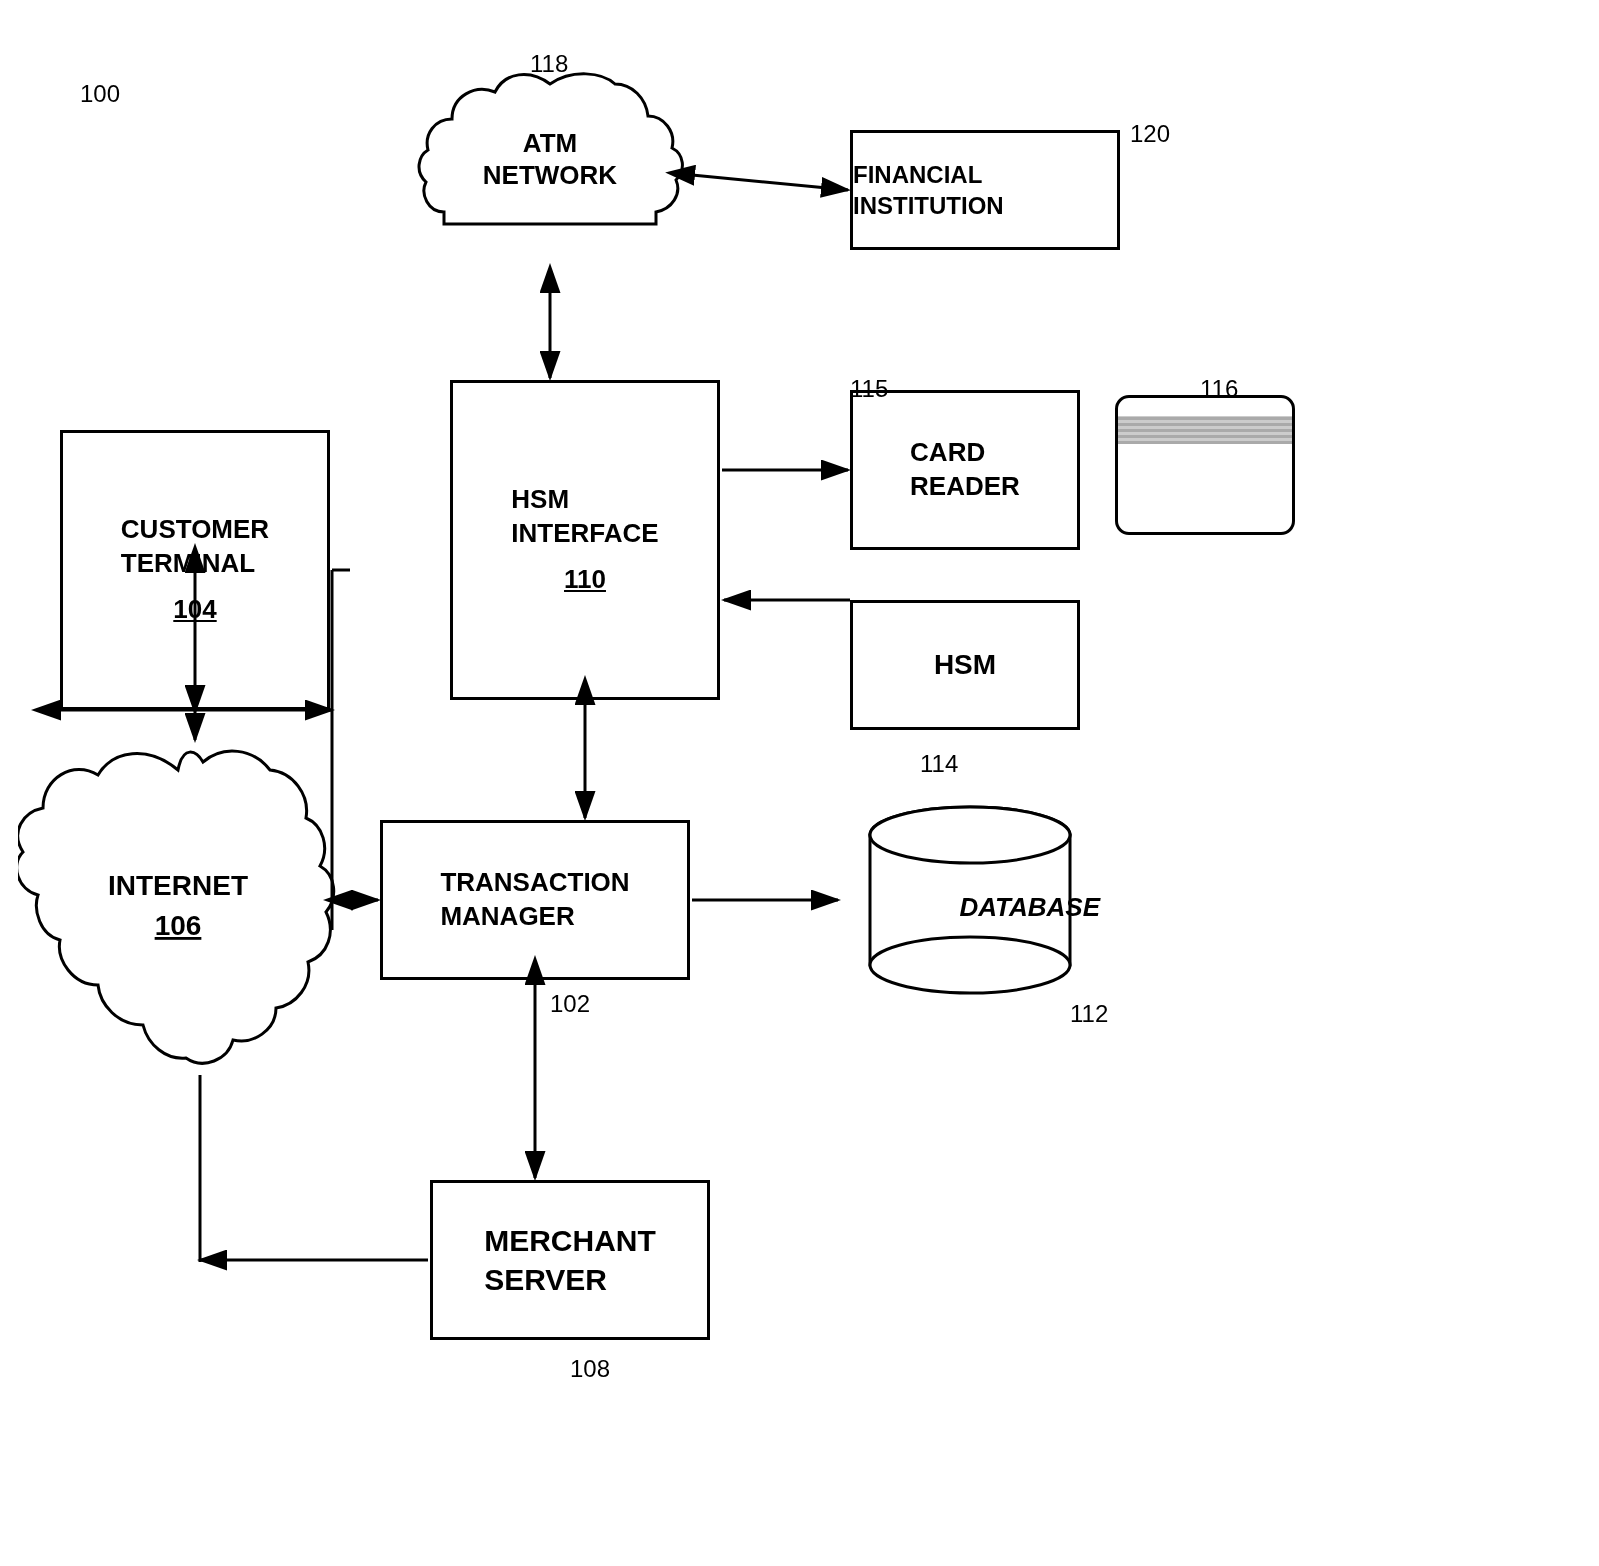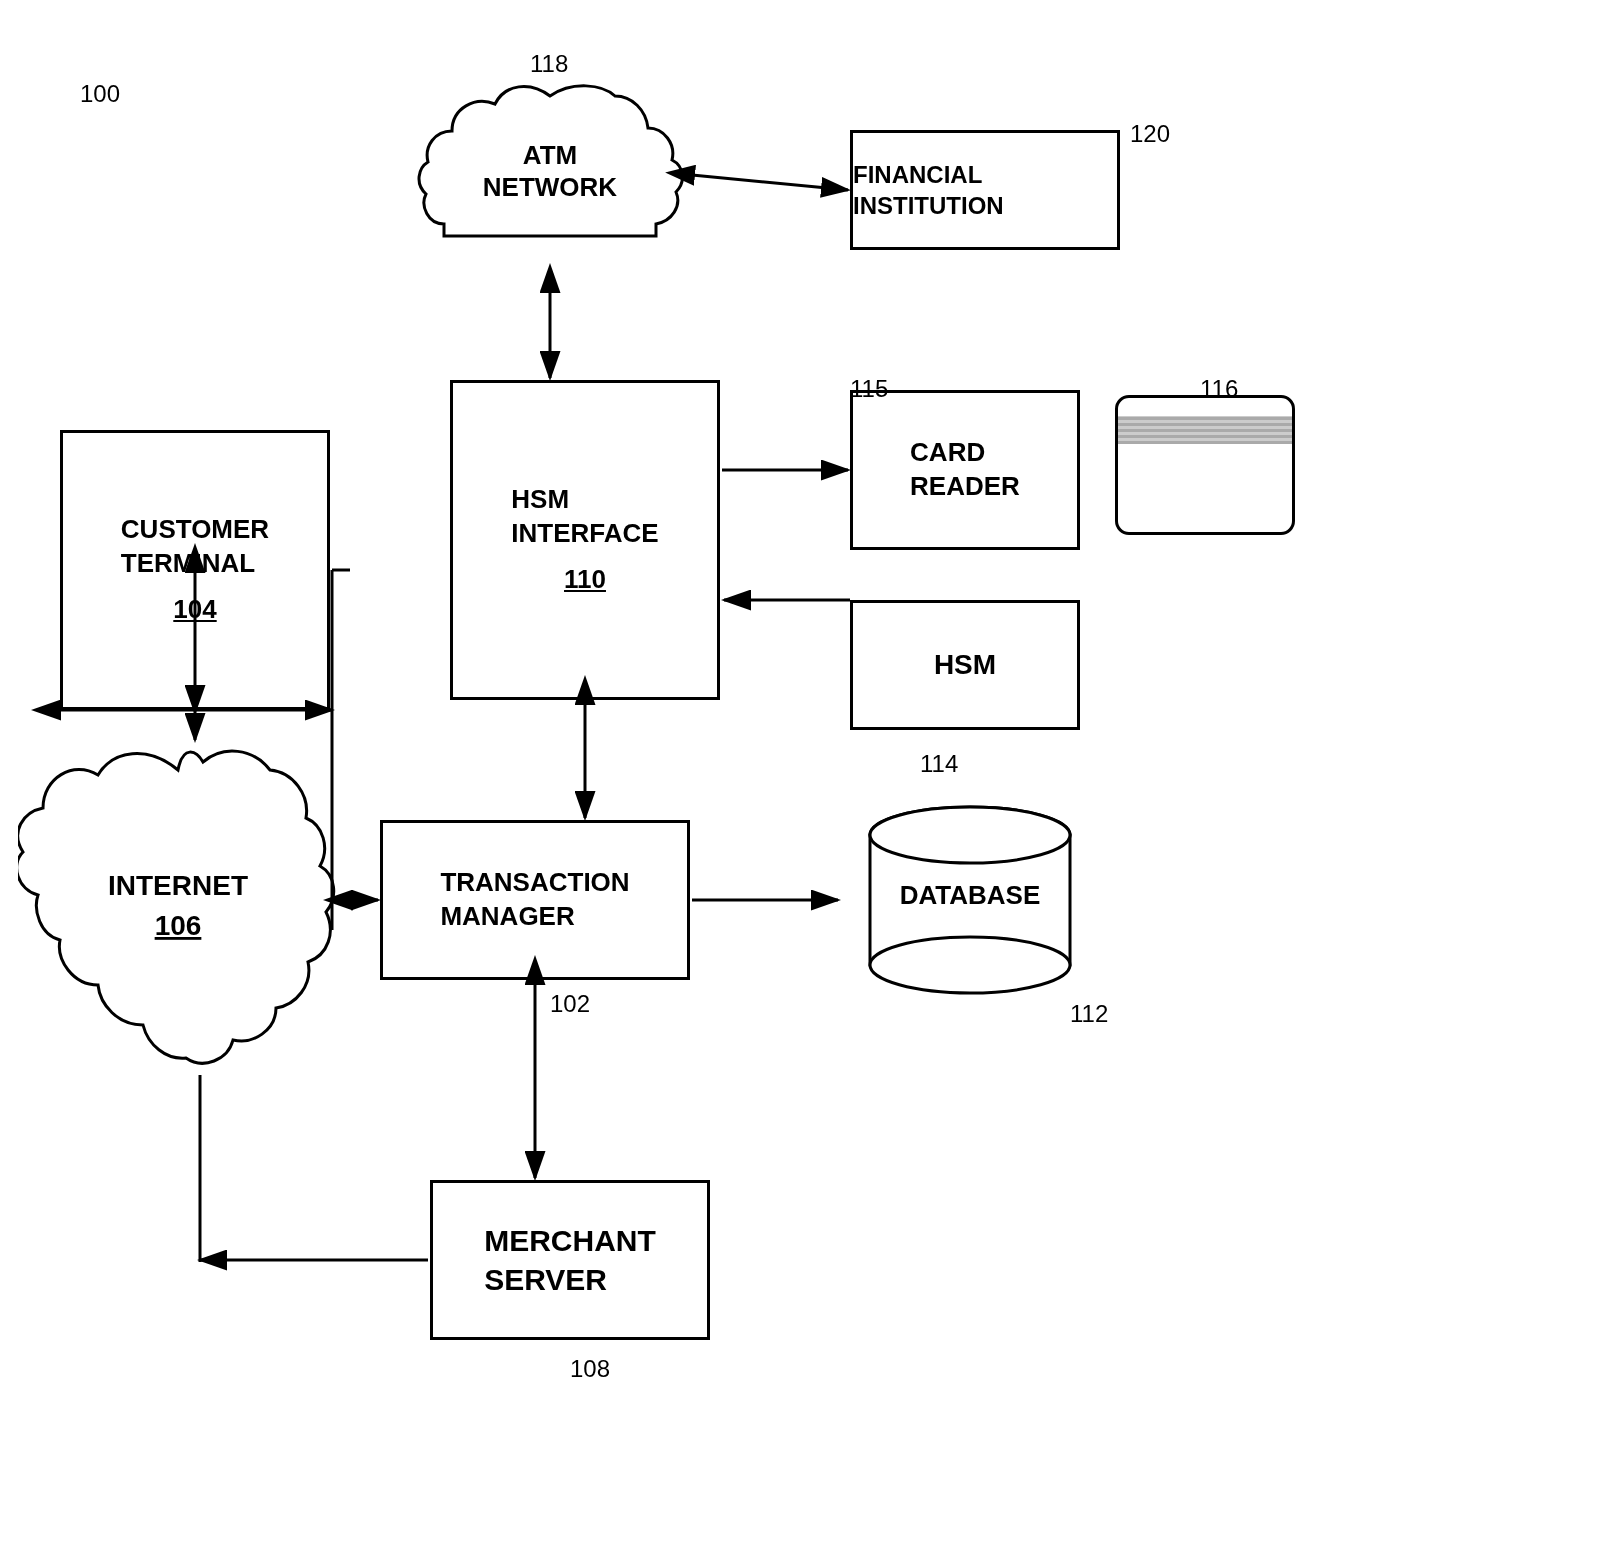--- a/index.html
+++ b/index.html
@@ -93,21 +93,21 @@
       pointer-events: none;
     }
   </style>
 </head>
 <body>
 
 <div class="diagram-container">
 
   <div class="ref-label" style="top:80px; left:80px;">100</div>
 
-  <div class="cloud-svg" style="top:76px; left:410px; width:280px; height:230px;">
+  <div class="cloud-svg" style="top:64px; left:410px; width:280px; height:230px;">
     <svg width="280" height="230" viewBox="0 0 280 230">
 
       <path d="
         M140,20
         C120,5 95,8 85,28
         C65,20 42,32 42,55
         C25,55 14,70 18,86
         C8,92 5,108 16,118
         C10,130 18,148 34,148
         C34,148 34,155 34,160
@@ -189,21 +189,21 @@
   <div class="ref-label" style="top:990px; left:550px;">102</div>
 
   <div class="database" style="top:800px; left:840px; width:260px; height:200px;">
     <svg width="220" height="200" viewBox="0 0 220 200">
 
       <ellipse cx="110" cy="35" rx="100" ry="28" fill="white" stroke="black" stroke-width="3"></ellipse>
       <rect x="10" y="35" width="200" height="130" fill="white" stroke="black" stroke-width="3"></rect>
       <ellipse cx="110" cy="165" rx="100" ry="28" fill="white" stroke="black" stroke-width="3"></ellipse>
       <ellipse cx="110" cy="35" rx="100" ry="28" fill="white" stroke="black" stroke-width="3"></ellipse>
     </svg>
-    <div style="position:absolute; top:80px; left:0; width:100%; text-align:center; font-size:26px; font-weight:bold;">DATABASE</div>
+    <div style="position:absolute; top:92px; left:0; width:100%; text-align:right; font-size:26px; font-weight:bold;font-style:italic;">DATABASE</div>
   </div>
   <div class="ref-label" style="top:1000px; left:1070px;">112</div>
 
   <div class="box" style="top:1180px; left:430px; width:280px; height:160px; font-size:30px;">
     <span>MERCHANT<br>SERVER</span>
   </div>
   <div class="ref-label" style="top:1355px; left:570px;">108</div>
 
   <svg class="arrows-svg" xmlns="http://www.w3.org/2000/svg">
     <defs>

